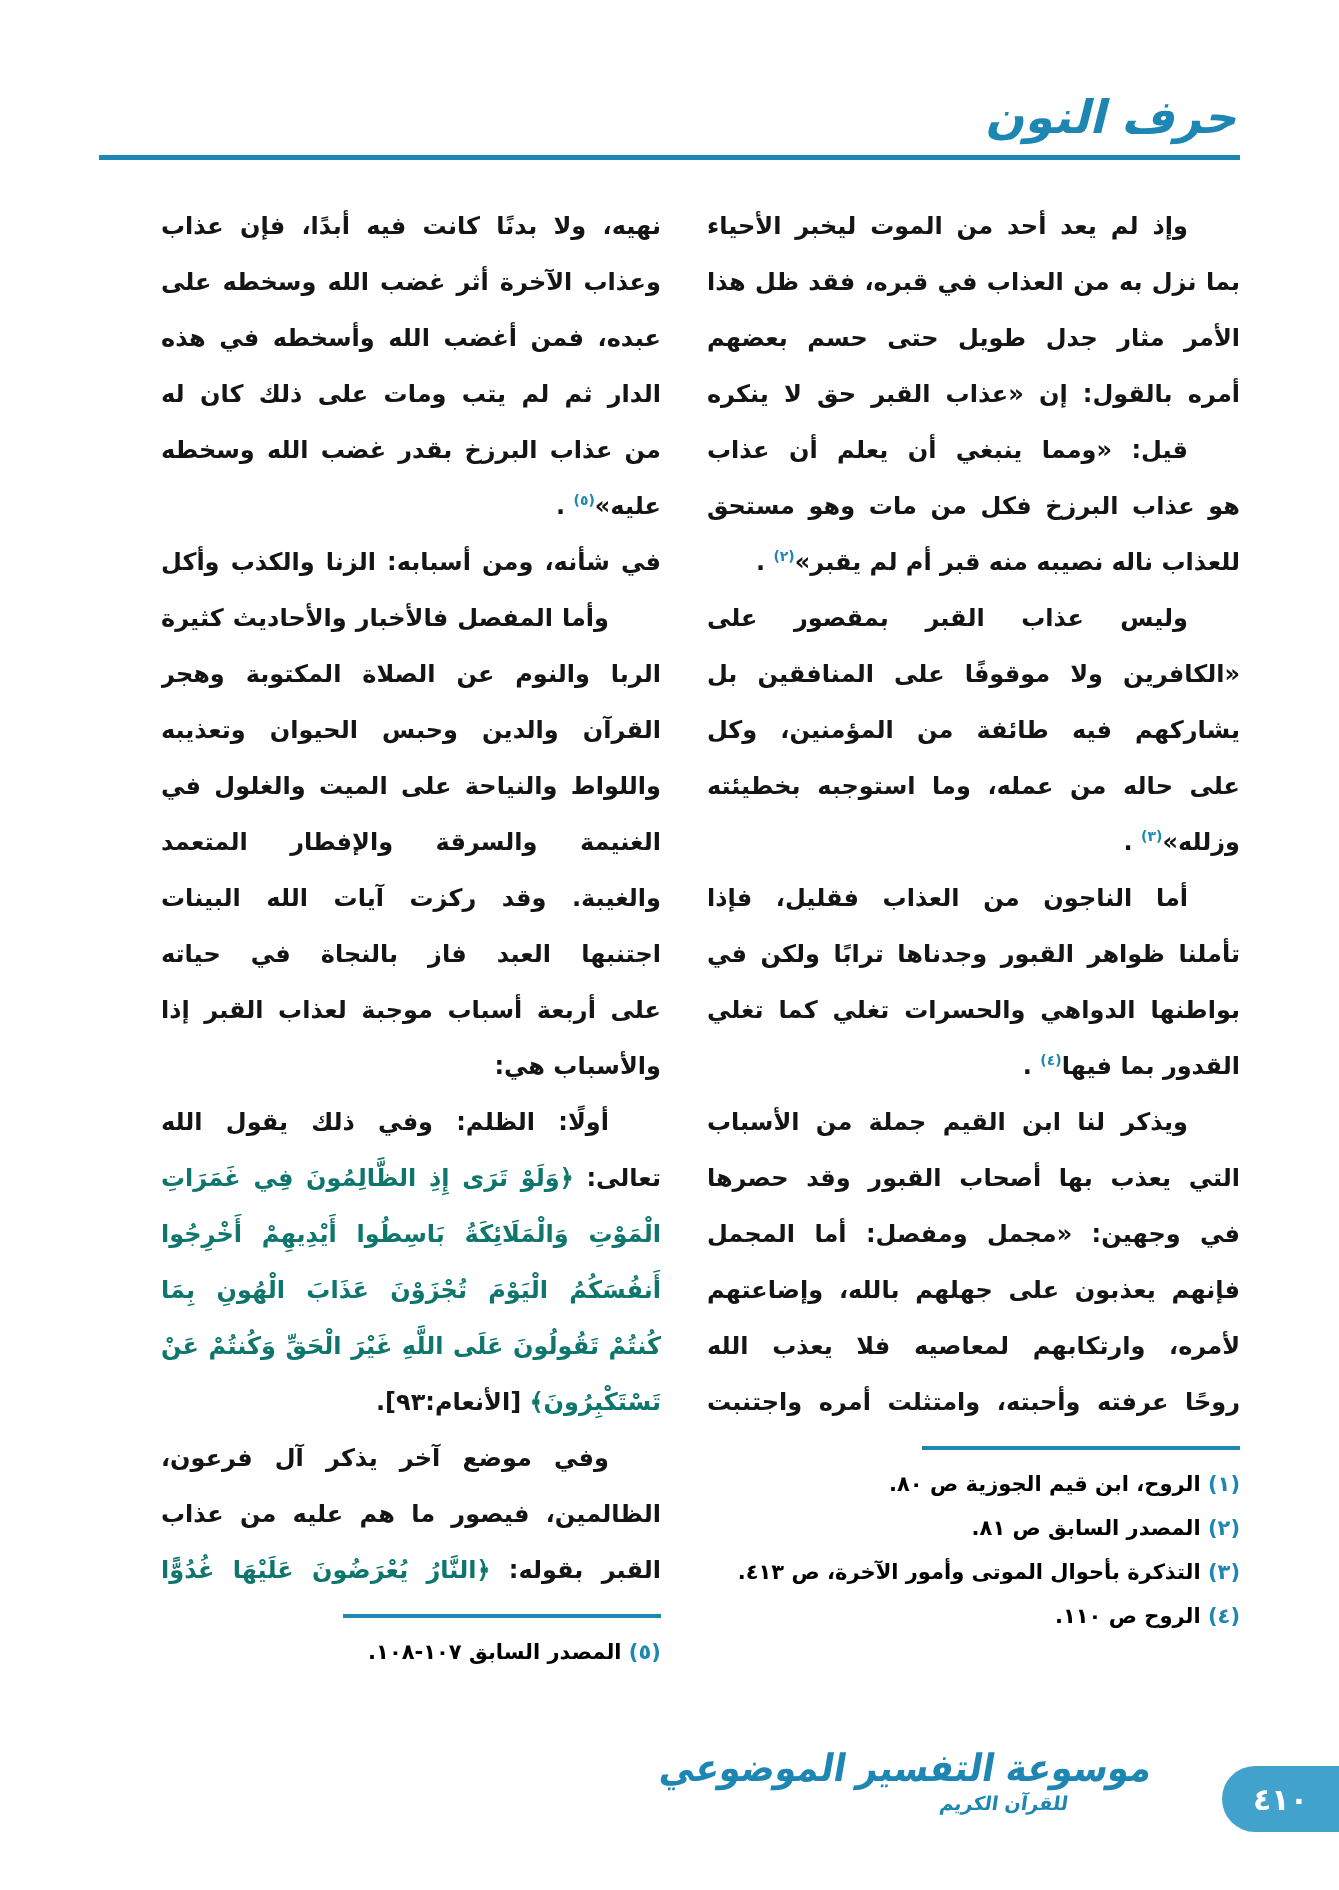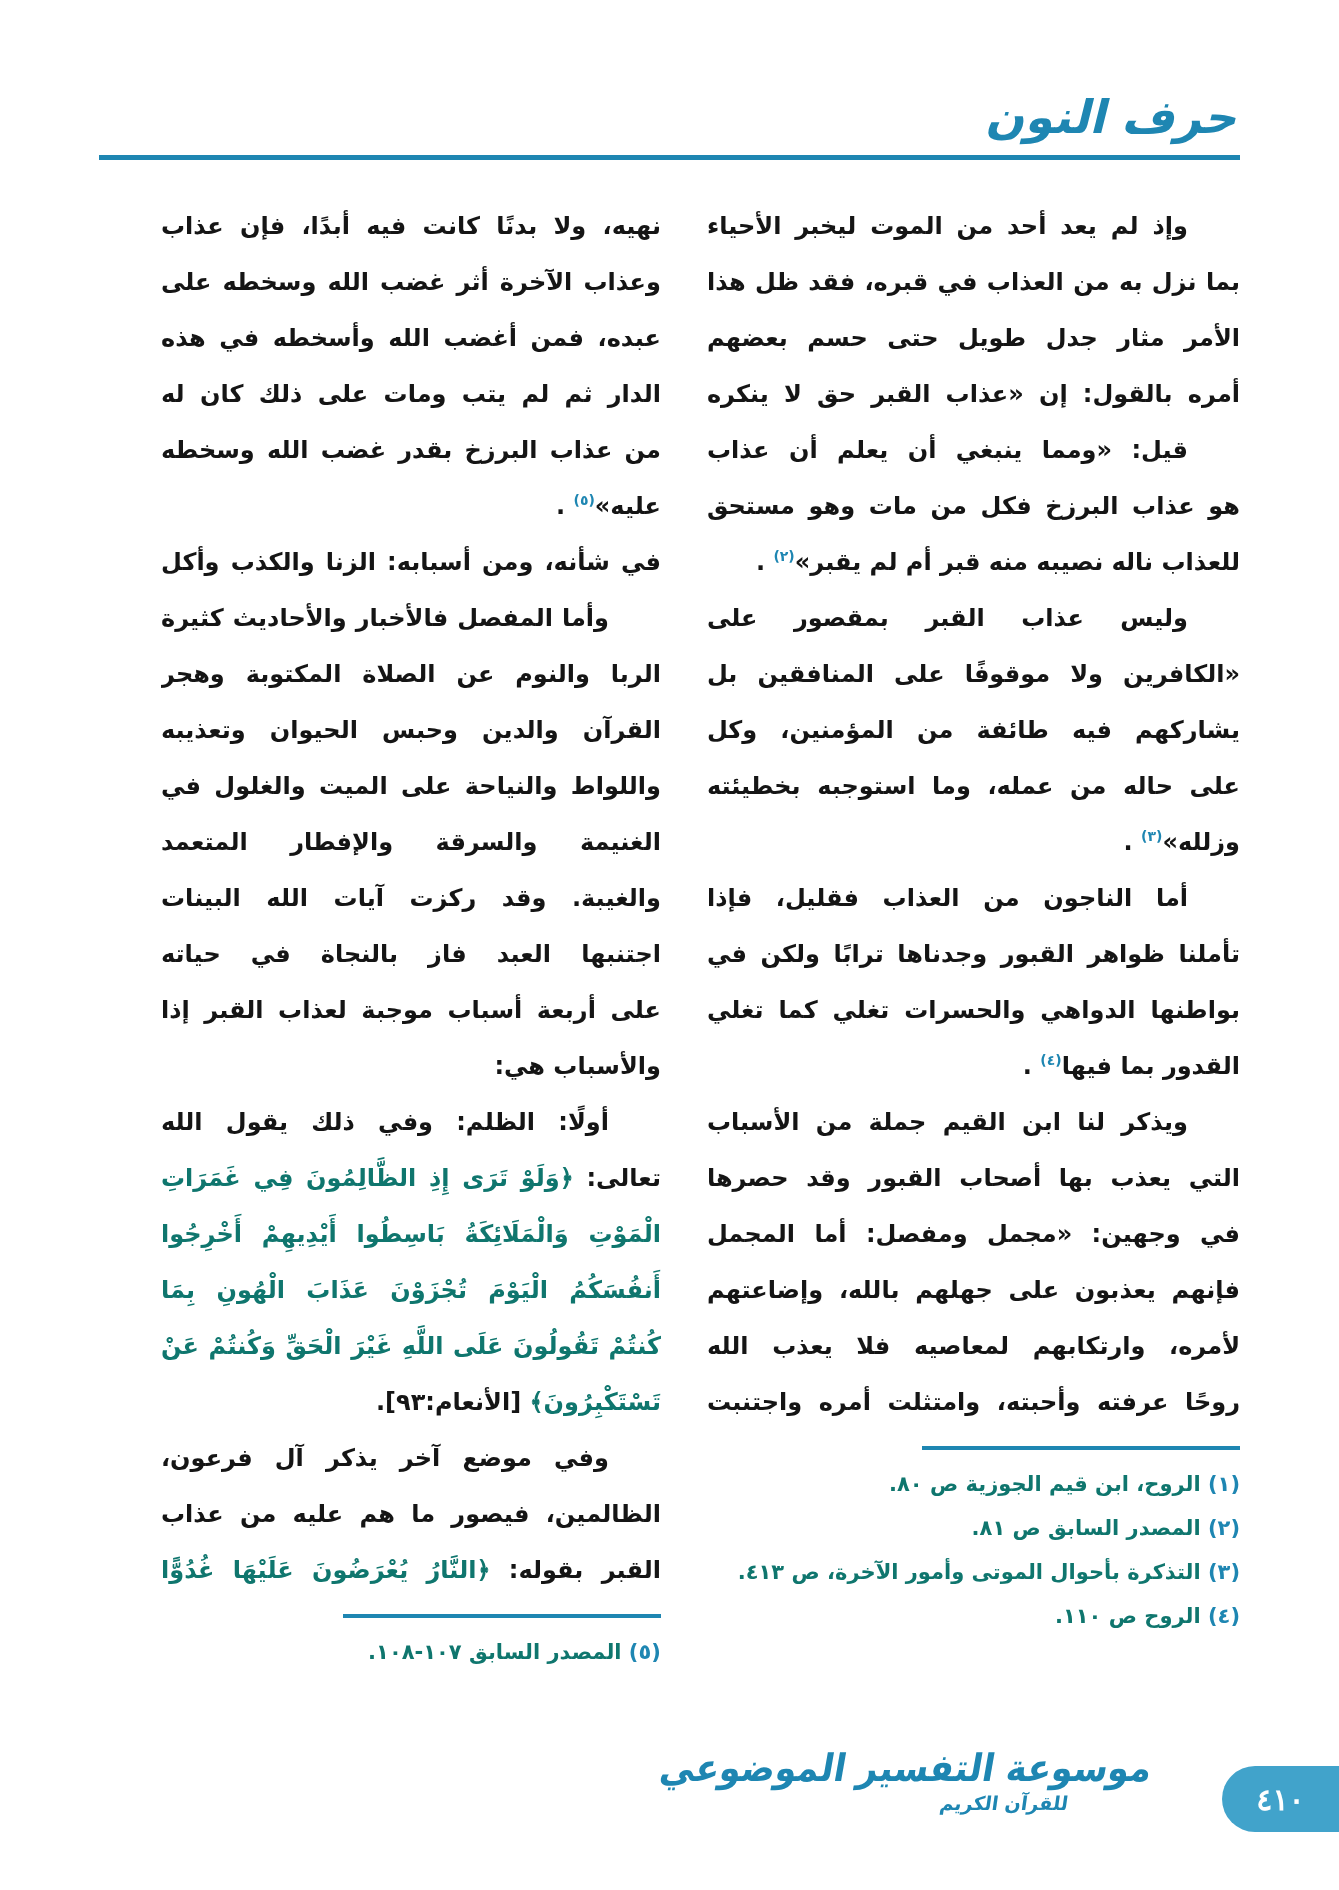--- a/index.html
+++ b/index.html
@@ -33,36 +33,36 @@
     letter-spacing:1px;
   }
   
   .fn-sep{width:318px;height:4px;background:#1e86b2;margin:16px 0 12px auto;margin-right:0;}
   .footnotes{display:block;}
   .footnote{
     font-size:21px;line-height:44px;font-weight:bold;color:#151515;
     text-align:right;padding-right:58px;text-indent:-58px;
   }
   .footnote .fmark{color:#1e86b2;letter-spacing:1px;}
-  .footnote .ftext{color:#0f766e;}
+  .footnote .ftext{color:#000000;}
   
   .logo{
     position:absolute;top:1748px;left:856px;width:296px;text-align:center;
     color:#1e86b2;pointer-events:none;
   }
   .logo-l1{
     font-size:35px;font-weight:bold;transform:skewX(-10deg) scaleY(1.08);
     letter-spacing:-1px;white-space:nowrap;
   }
   .logo-l2{font-size:19px;font-weight:bold;margin-top:4px;transform:skewX(-8deg);}
   .badge{
     position:absolute;top:1766px;right:0;width:117px;height:66px;
     background:#41a3cb;border-radius:33px 0 0 33px;
     color:#ffffff;display:flex;align-items:center;justify-content:center;
-    font-size:30px;font-weight:bold;letter-spacing:2px;font-family:Liberation Serif, serif;
+    font-size:30px;font-weight:bold;letter-spacing:2px;
   }
 </style>
 </head>
 <body>
 
 <div class="page">
 
   <div class="hdr">
     <div class="chapter-title">حرف النون</div>
     <div class="rule"></div>

